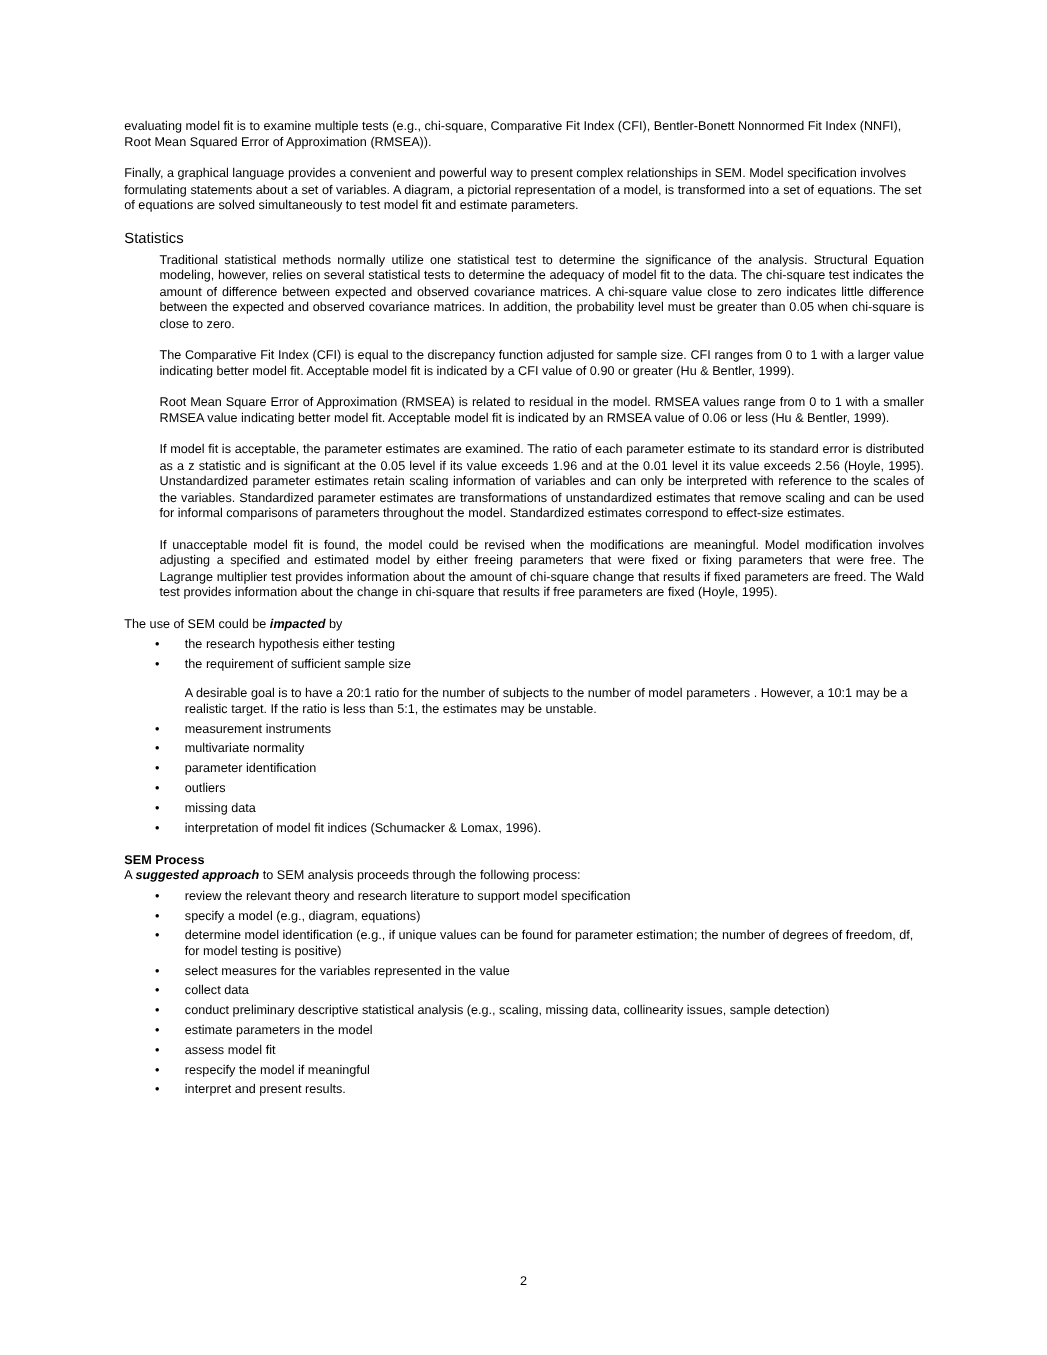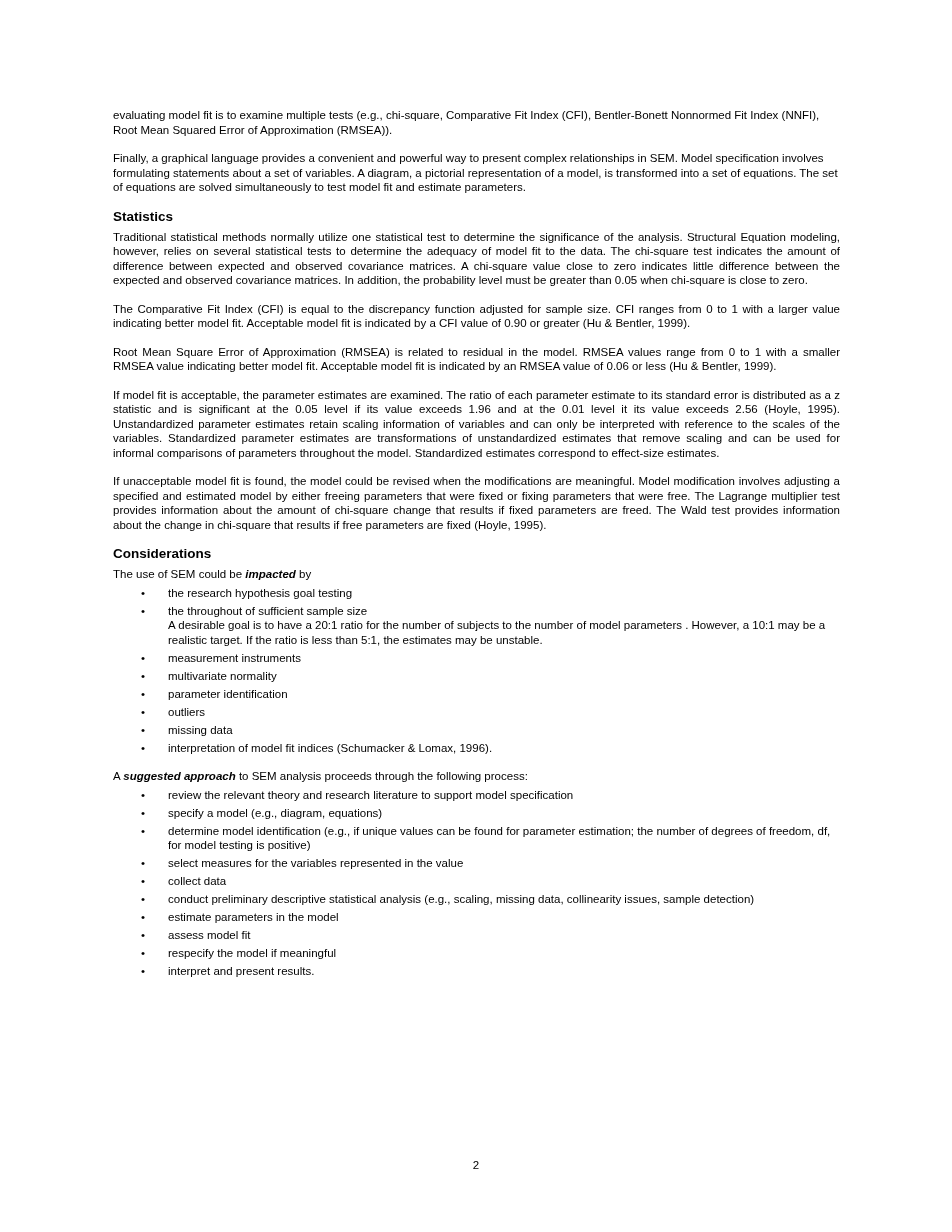--- a/index.html
+++ b/index.html
@@ -3,60 +3,59 @@
 <meta charset="utf-8">
 <style>
   html,body { margin:0; padding:0; background:#ffffff; }
   .page {
     width:952px; height:1232px; background:#ffffff; position:relative;
     font-family:"Liberation Sans", sans-serif; font-size:11.5px; line-height:14.5px;
     color:#000; box-sizing:border-box; overflow:hidden;
   }
   .content { padding:108px 112px 0 113px; }
   p { margin:0 0 14px 0; }
-  p.justify { text-align:justify; }
-  h2 { font-size:13.5px; line-height:16px; margin:6px 0 5px 0; font-weight:bold; }
+  p.justify { text-align:justify;margin-left:32px; }
+  h2 { font-size:13.5px; line-height:16px; margin:6px 0 5px 0; font-weight:normal; }
   h3 { font-size:11.5px; line-height:14.5px; margin:10px 0 0 0; font-weight:bold; }
   p.list-intro { margin:0 0 4px 0; }
   ul.bullets { list-style:none; margin:2px 0 14px 0; padding:0 0 0 28px; }
   ul.bullets li { display:flex; margin:0 0 3.5px 0; }
   .marker { flex:0 0 27px; width:27px; }
   .li-body { flex:1; }
-  .sub-note { margin-top:0; }
+  .sub-note { margin-top:12px; }
   .page-number { position:absolute; bottom:60px; left:0; width:100%; text-align:center; }
   b i { font-style:italic; }
 </style>
 </head>
 <body>
 
 <div class="page">
   <div class="content">
 
     <p>evaluating model fit is to examine multiple tests (e.g., chi-square, Comparative Fit Index (CFI), Bentler-Bonett Nonnormed Fit Index (NNFI), Root Mean Squared Error of Approximation (RMSEA)).</p>
     <p>Finally, a graphical language provides a convenient and powerful way to present complex relationships in SEM.  Model specification involves formulating statements about a set of variables. A diagram, a pictorial representation of a model, is transformed into a set of equations.  The set of equations are solved simultaneously to test model fit and estimate parameters.</p>
 
     <h2>Statistics</h2>
     <p class="justify">Traditional statistical methods normally utilize one statistical test to determine the significance of the analysis. Structural Equation modeling, however, relies on several statistical tests to determine the adequacy of model fit to the data. The chi-square test indicates the amount of difference between expected and observed covariance matrices. A chi-square value close to zero indicates little difference between the expected and observed covariance matrices. In addition, the probability level must be greater than 0.05 when chi-square is close to zero.</p>
     <p class="justify">The Comparative Fit Index (CFI) is equal to the discrepancy function adjusted for sample size. CFI ranges from 0 to 1 with a larger value indicating better model fit. Acceptable model fit is indicated by a CFI value of 0.90 or greater (Hu &amp; Bentler, 1999).</p>
     <p class="justify">Root Mean Square Error of Approximation (RMSEA) is related to residual in the model. RMSEA values range from 0 to 1 with a smaller RMSEA value indicating better model fit. Acceptable model fit is indicated by an RMSEA value of 0.06 or less (Hu &amp; Bentler, 1999).</p>
     <p class="justify">If model fit is acceptable, the parameter estimates are examined. The ratio of each parameter estimate to its standard error is distributed as a z statistic and is significant at the 0.05 level if its value exceeds 1.96 and at the 0.01 level it its value exceeds 2.56 (Hoyle, 1995). Unstandardized parameter estimates retain scaling information of variables and can only be interpreted with reference to the scales of the variables. Standardized parameter estimates are transformations of unstandardized estimates that remove scaling and can be used for informal comparisons of parameters throughout the model. Standardized estimates correspond to effect-size estimates.</p>
     <p class="justify">If unacceptable model fit is found, the model could be revised when the modifications are meaningful. Model modification involves adjusting a specified and estimated model by either freeing parameters that were fixed or fixing parameters that were free. The Lagrange multiplier test provides information about the amount of chi-square change that results if fixed parameters are freed. The Wald test provides information about the change in chi-square that results if free parameters are fixed (Hoyle, 1995).</p>
 
-    <h2>Considerations</h2>
     <p class="list-intro"><span>The use of SEM could be </span><b><i>impacted</i></b><span> by</span></p>
 
     <ul class="bullets">
       <li>
           <span class="marker">•</span>
-          <div class="li-body">the research hypothesis goal testing</div>
+          <div class="li-body">the research hypothesis either testing</div>
         </li>
       <li>
           <span class="marker">•</span>
           <div class="li-body">
-            <div>the throughout of sufficient sample size</div>
+            <div>the requirement of sufficient sample size</div>
             <div class="sub-note">A desirable goal is to have a 20:1 ratio for the number of subjects to the number of model parameters . However, a 10:1 may be a realistic target. If the ratio is less than 5:1, the estimates may be unstable.</div>
           </div>
         </li>
       <li>
           <span class="marker">•</span>
           <div class="li-body">measurement instruments</div>
         </li>
       <li>
           <span class="marker">•</span>
           <div class="li-body">multivariate normality</div>
@@ -72,20 +71,21 @@
       <li>
           <span class="marker">•</span>
           <div class="li-body">missing data</div>
         </li>
       <li>
           <span class="marker">•</span>
           <div class="li-body">interpretation of model fit indices (Schumacker &amp; Lomax, 1996).</div>
         </li>
     </ul>
 
+    <h3>SEM Process</h3>
     <p class="list-intro"><span>A </span><b><i>suggested approach</i></b><span> to SEM analysis proceeds through the following process:</span></p>
 
     <ul class="bullets">
       <li>
           <span class="marker">•</span>
           <div class="li-body">review the relevant theory and research literature to support model specification</div>
         </li>
       <li>
           <span class="marker">•</span>
           <div class="li-body">specify a model (e.g., diagram, equations)</div>

